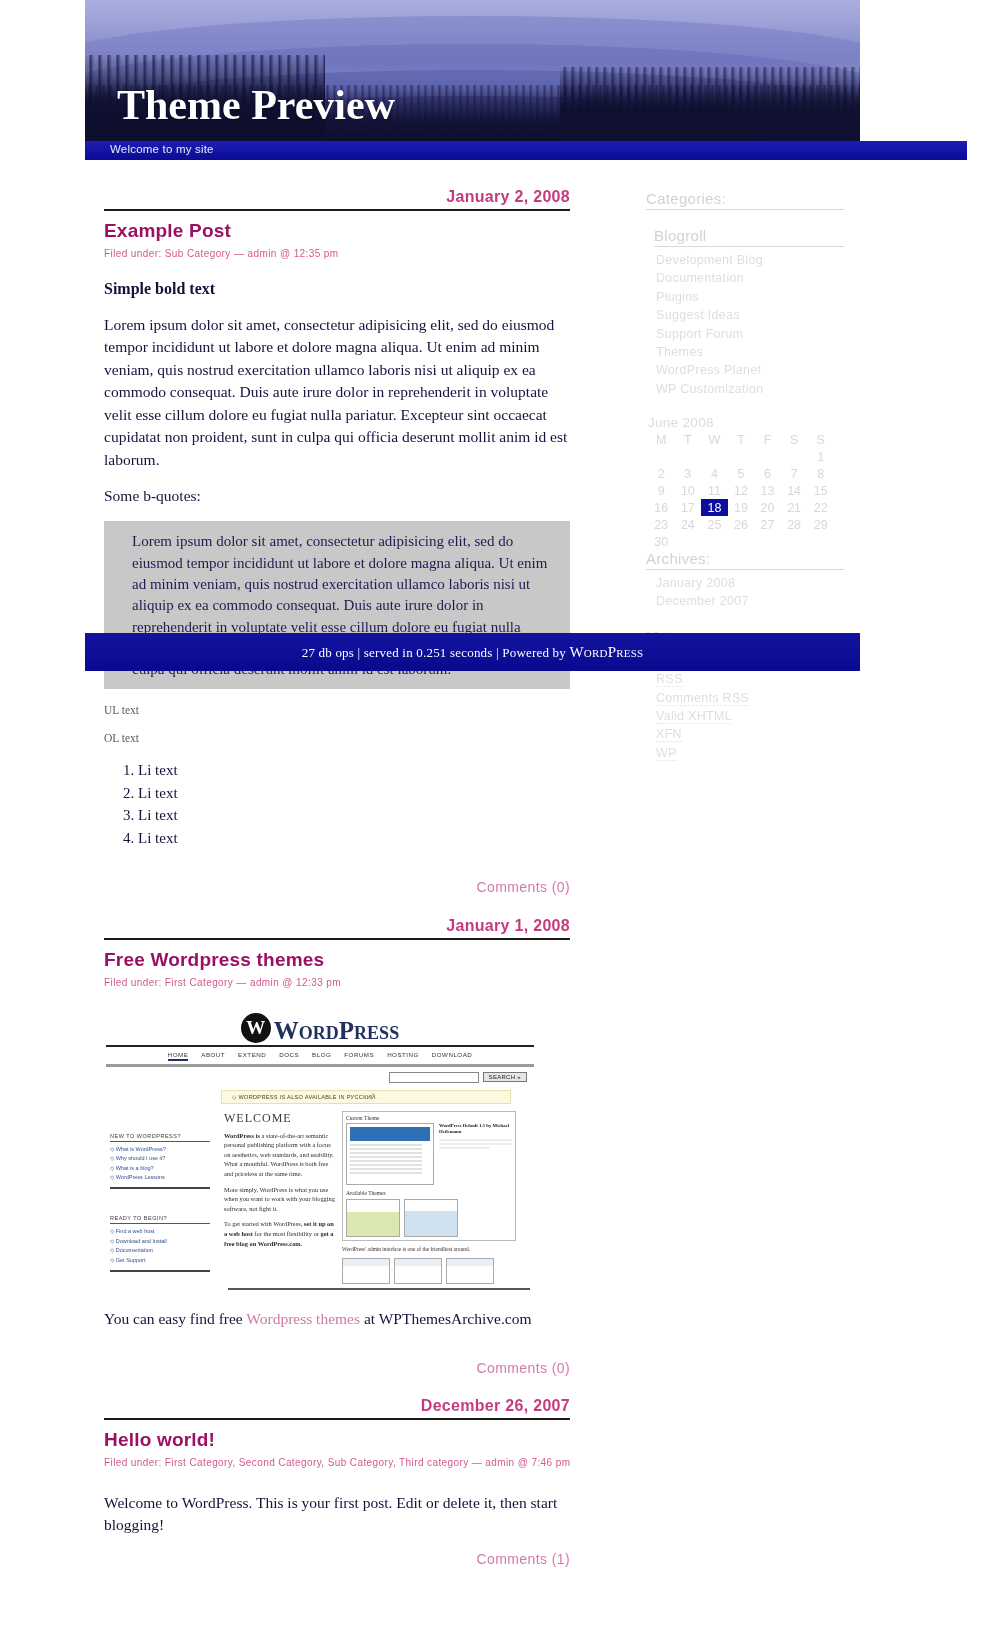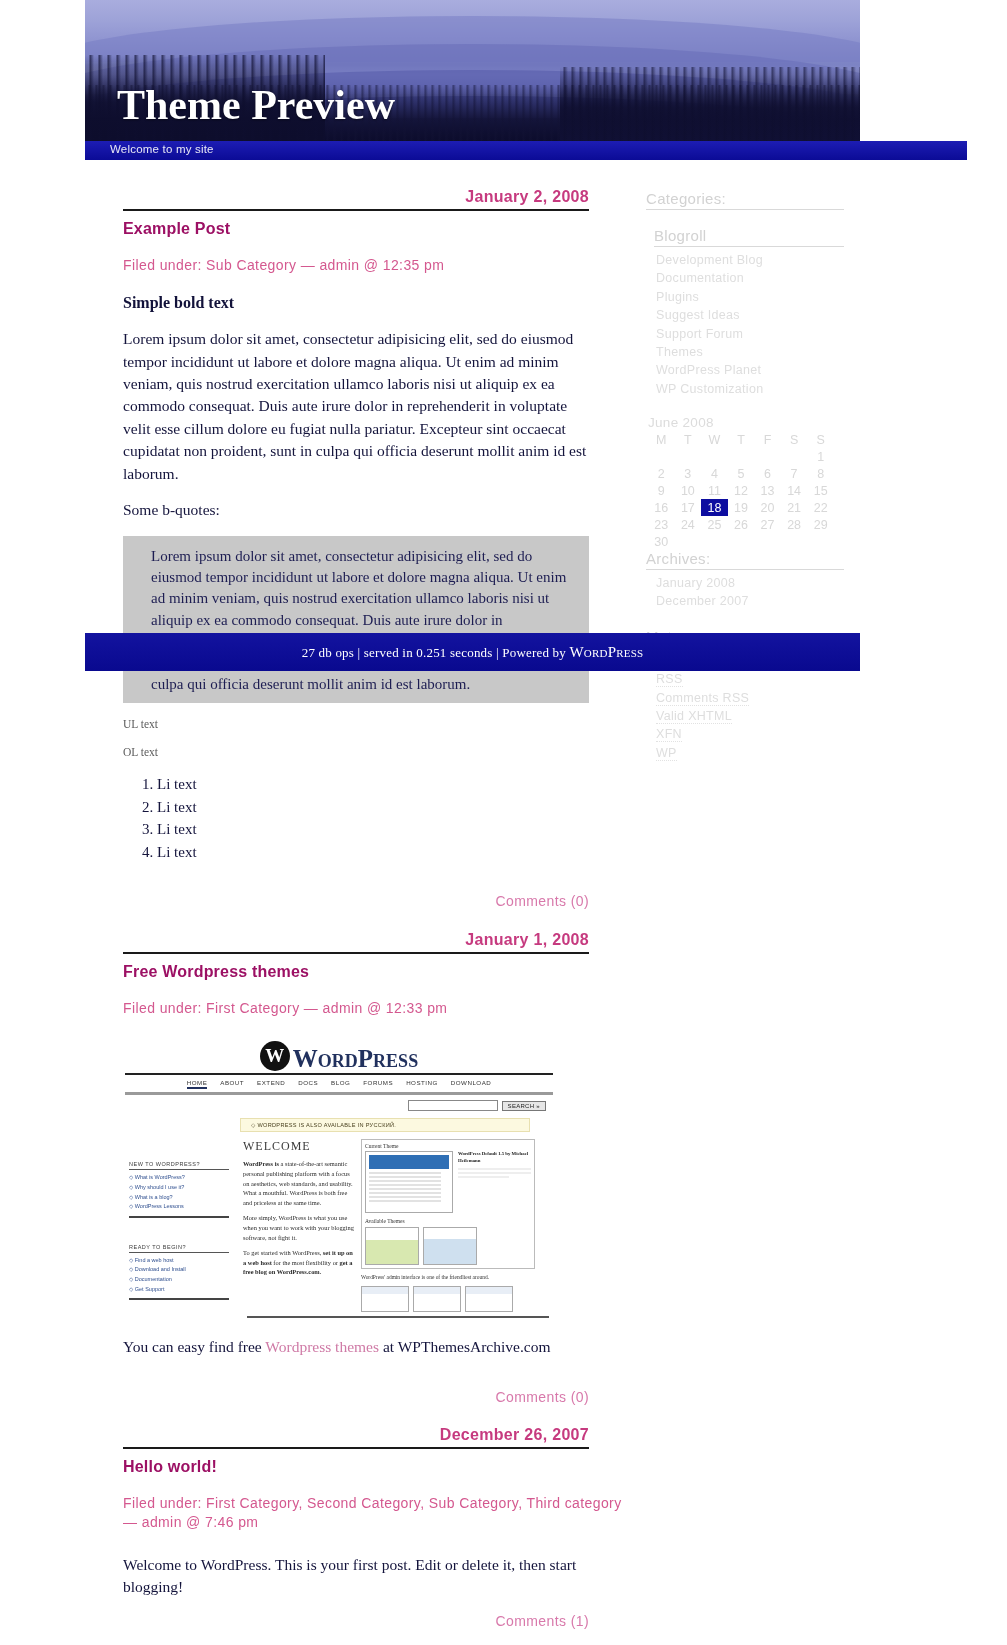--- a/index.html
+++ b/index.html
@@ -138,21 +138,21 @@
 
   
   .content-area {
     position: absolute;
     left: 0;
     top: 160px;
     width: 775px;
   }
   .col-main {
     position: absolute;
-    left: 38px;
+    left: 19px;
     top: 28px;
     width: 466px;
   }
   .col-side {
     position: absolute;
     left: 549px;
     top: 30px;
     width: 210px;
   }
 
@@ -164,29 +164,29 @@
     font-size: 16px;
     font-weight: bold;
     color: #c63a7f;
     padding-bottom: 3px;
     border-bottom: 2px solid #1a1a1a;
     letter-spacing: 0.3px;
   }
   .post-title {
     margin: 9px 0 0 0;
     font-family: "Liberation Sans", sans-serif;
-    font-size: 16px;
+    font-size: 19px;
     font-weight: bold;
     color: #9c1064;
     letter-spacing: 0.2px;
   }
   .post-meta {
-    margin-top: 18px;
-    font-family: "Liberation Sans", sans-serif;
-    font-size: 14px;
+    margin-top: 5px;
+    font-family: "Liberation Sans", sans-serif;
+    font-size: 10px;
     color: #d4588f;
     letter-spacing: 0.4px;
     line-height: 1.35;
   }
   .post-body {
     margin-top: 16px;
     font-family: "Liberation Serif", serif;
     font-size: 15.5px;
     color: #14143c;
     line-height: 1.45;

